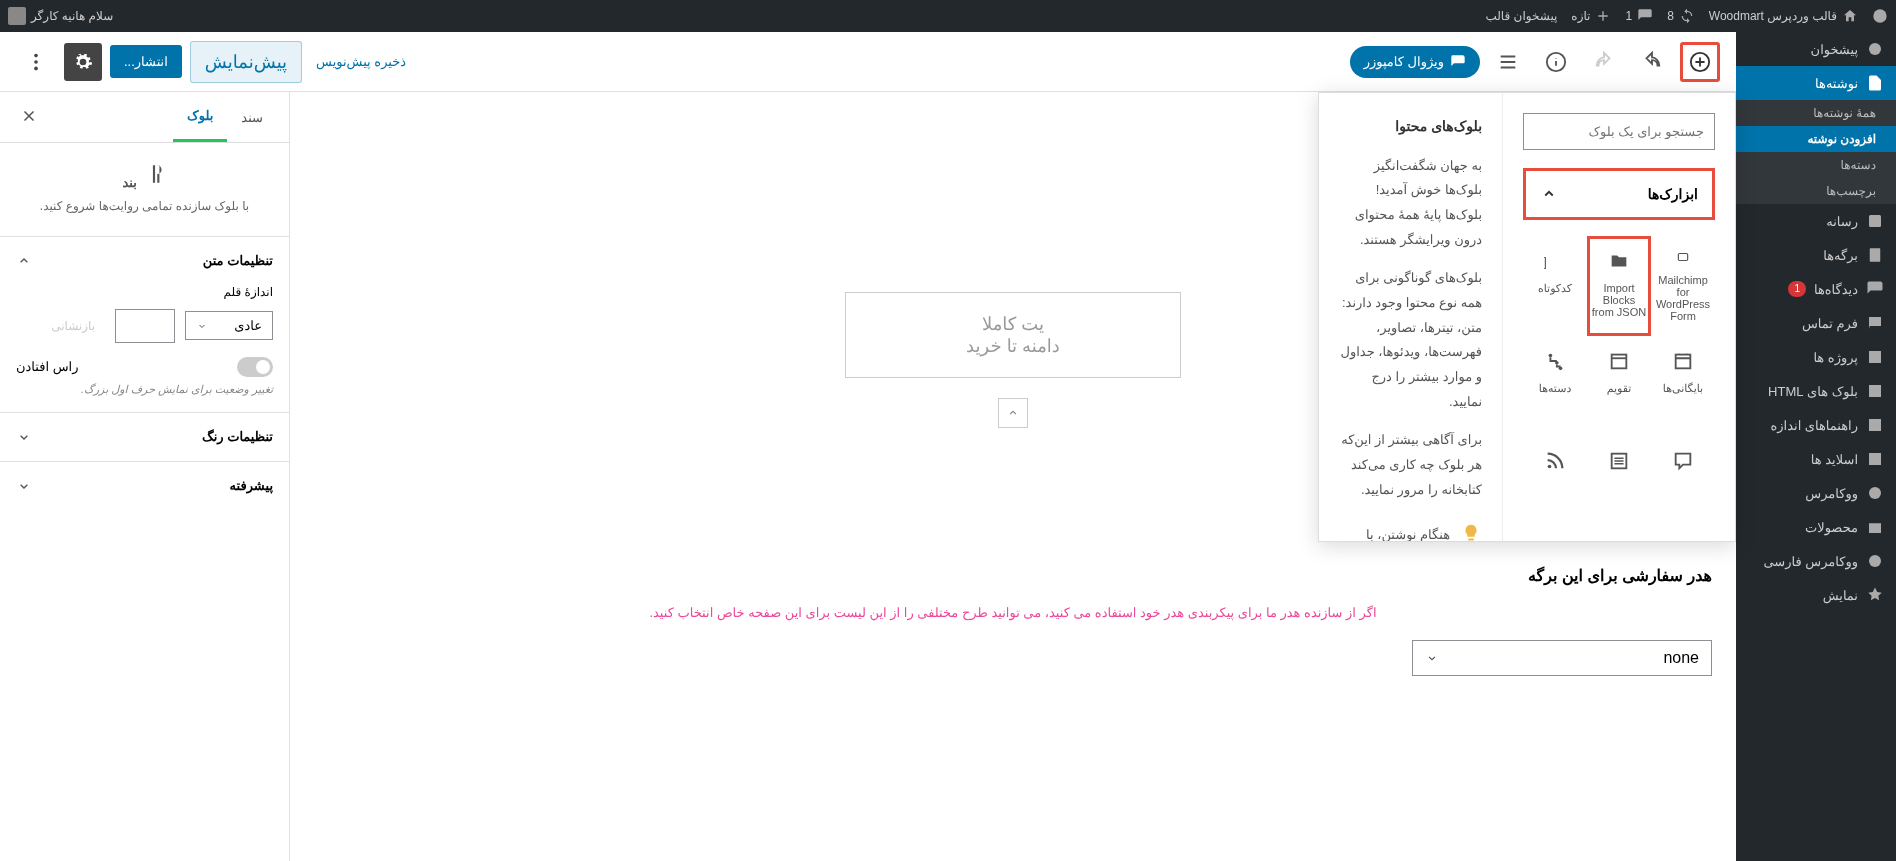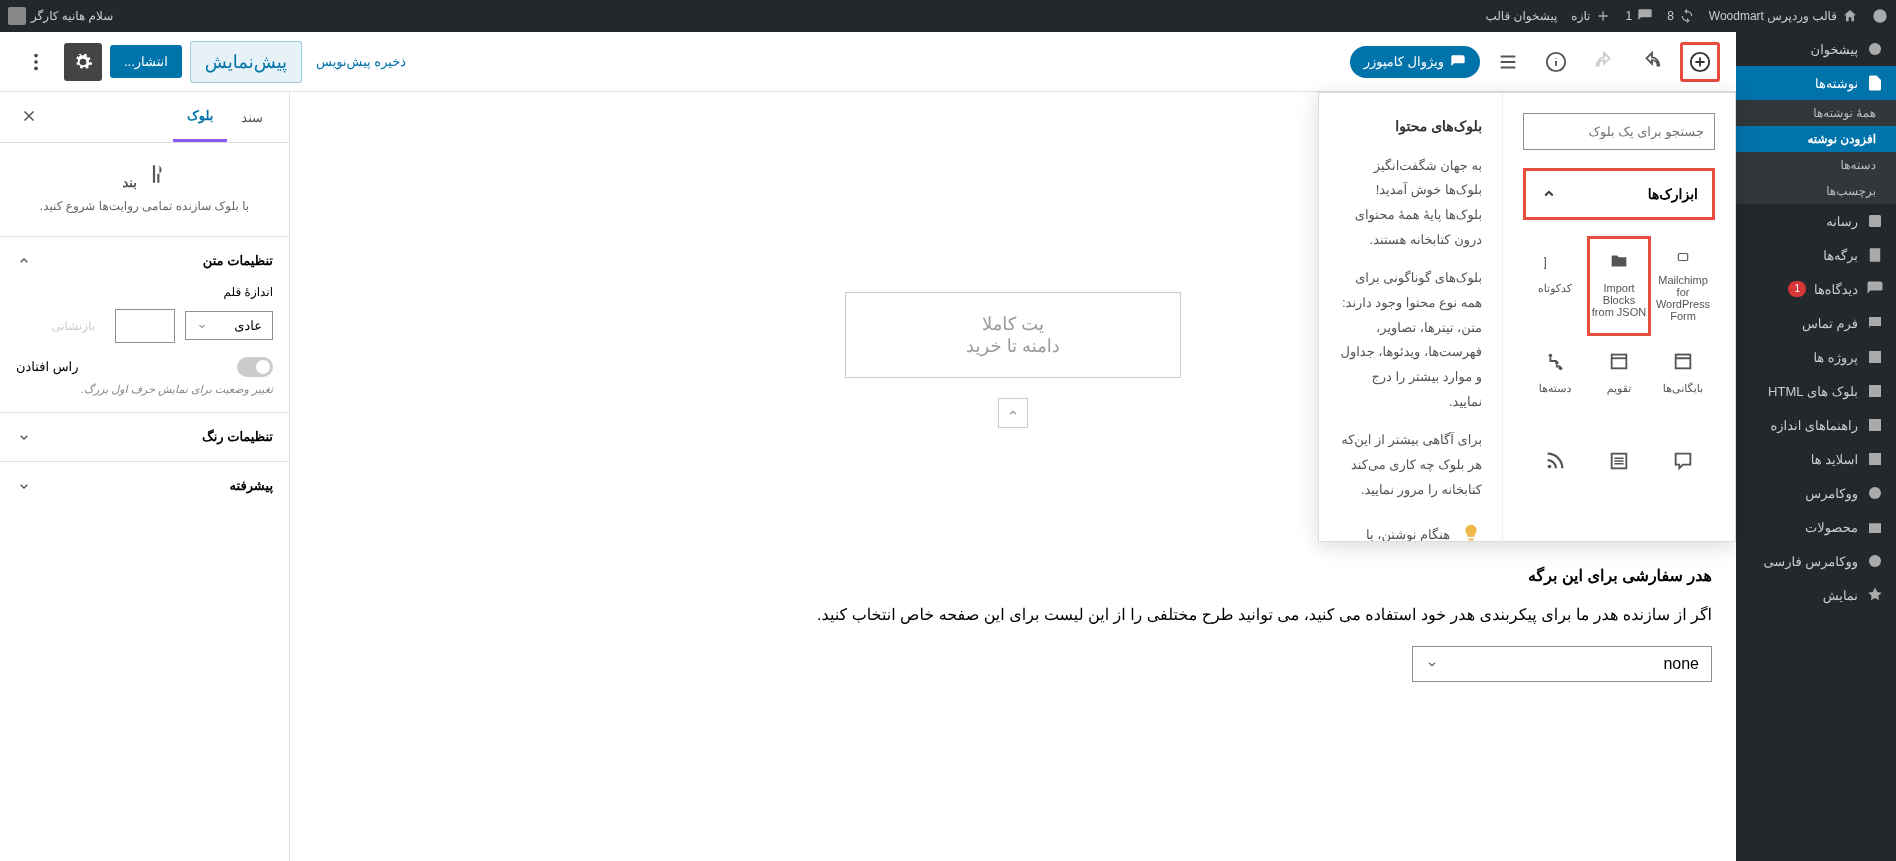--- a/index.html
+++ b/index.html
@@ -49,21 +49,21 @@
 
 
 .canvas { flex: 1; background: #fff; overflow-y: auto; position: relative; padding: 0 24px 40px; }
 .canvas::-webkit-scrollbar, .block-inserter::-webkit-scrollbar { width: 10px; }
 .canvas::-webkit-scrollbar-thumb, .block-inserter::-webkit-scrollbar-thumb { background: #ccc; border-radius: 5px; }
 .title-input { width: 336px; margin: 200px auto 20px; border: 1px solid #ccc; padding: 20px; text-align: center; color: #999; font-size: 18px; }
 .mini-toolbar { width: 30px; height: 30px; background: #fff; border: 1px solid #ccc; margin: 0 auto; display: flex; align-items: center; justify-content: center; cursor: pointer; }
 .header-settings { margin-top: 60px; text-align: right; }
 .header-settings h2 { font-size: 24px; font-weight: 600; margin-bottom: 50px; }
 .header-settings h3 { font-size: 16px; margin-bottom: 16px; }
-.header-settings p { font-size: 16px; color: #000000; line-height: 1.8; margin-bottom: 16px; }
+.header-settings p { font-size: 13px; color: #ec4899; line-height: 1.8; margin-bottom: 16px; text-align: center; }
 .select-box { width: 300px; border: 1px solid #8c8f94; padding: 8px 12px; display: flex; justify-content: space-between; align-items: center; background: #fff; cursor: pointer; }
 
 
 .block-inserter { position: absolute; top: 60px; right: 0; width: 418px; height: 450px; background: #fff; box-shadow: 0 4px 20px rgba(0,0,0,0.15); display: flex; overflow: hidden; z-index: 10; border: 1px solid #ddd; }
 .inserter-right { width: 56%; padding: 20px; border-left: 1px solid #eee; display: flex; flex-direction: column; }
 .search-box { border: 1px solid #8c8f94; padding: 10px; width: 100%; font-size: 13px; text-align: right; color: #888; }
 .section-header { margin-top: 18px; padding: 14px; border: 3px solid #e74c3c; display: flex; justify-content: space-between; align-items: center; font-size: 14px; font-weight: 600; cursor: pointer; }
 .block-grid { display: grid; grid-template-columns: repeat(3, 1fr); gap: 0; margin-top: 16px; overflow-y: auto; flex: 1; }
 .block-item { display: flex; flex-direction: column; align-items: center; justify-content: start; padding: 14px 4px; text-align: center; font-size: 11px; color: #555; cursor: pointer; min-height: 100px; }
 .block-item svg { width: 22px; height: 22px; fill: #555; margin-bottom: 10px; }
@@ -71,21 +71,21 @@
 .inserter-left { width: 44%; padding: 20px; font-size: 13px; color: #555; line-height: 1.9; text-align: right; overflow-y: auto; }
 .inserter-left h3 { font-size: 14px; font-weight: 600; margin-bottom: 14px; color: #333; }
 .inserter-left p { margin-bottom: 14px; }
 .tip { display: flex; gap: 10px; align-items: start; margin-top: 20px; }
 .tip svg { width: 22px; height: 22px; fill: #f0b849; flex-shrink: 0; }
 
 
 .settings-sidebar { width: 290px; background: #fff; border-right: 1px solid #e0e0e0; display: flex; flex-direction: column; font-size: 13px; direction: rtl; }
 .tabs { display: flex; border-bottom: 1px solid #ddd; padding: 0 12px; align-items: center; }
 .tab { padding: 16px 14px; color: #555; cursor: pointer; }
-.tab.active { color: #0073aa; font-weight: 600; border-bottom: 3px solid #8b5cf6; }
+.tab.active { color: #0073aa; font-weight: 600; border-bottom: 3px solid #22c55e; }
 .tab-close { margin-right: auto; cursor: pointer; padding: 8px; }
 .block-info { padding: 18px; text-align: center; color: #555; }
 .block-info svg { width: 26px; height: 26px; fill: #555; }
 .block-info .label { font-weight: 600; margin: 6px 0; display: inline-block; }
 .block-info p { font-size: 12px; line-height: 1.8; color: #666; }
 .panel { border-top: 1px solid #e0e0e0; }
 .panel-header { padding: 16px; display: flex; justify-content: space-between; align-items: center; font-weight: 600; cursor: pointer; }
 .panel-body { padding: 0 16px 16px; }
 .field-row { display: flex; gap: 10px; align-items: center; margin: 10px 0; }
 .field-label { font-size: 12px; margin-bottom: 6px; display: block; }
@@ -447,21 +447,21 @@
           <div class="block-item">
               <svg viewBox="0 0 24 24">
                 <circle cx="6" cy="18" r="2"></circle>
                 <path d="M4 11a9 9 0 019 9M4 4a16 16 0 0116 16" fill="none" stroke="#555" stroke-width="2.5"></path>
               </svg>
             </div>
         </div>
       </div>
       <div class="inserter-left">
         <h3>بلوک‌های محتوا</h3>
-        <p>به جهان شگفت‌انگیز بلوک‌ها خوش آمدید! بلوک‌ها پایۀ همۀ محتوای درون کتابخانه هستند.</p>
+        <p>به جهان شگفت‌انگیز بلوک‌ها خوش آمدید! بلوک‌ها پایۀ همۀ محتوای درون ویرایشگر هستند.</p>
         <p>بلوک‌های گوناگونی برای همه نوع محتوا وجود دارند: متن، تیترها، تصاویر، فهرست‌ها، ویدئوها، جداول و موارد بیشتر را درج نمایید.</p>
         <p>برای آگاهی بیشتر از این‌که هر بلوک چه کاری می‌کند کتابخانه را مرور نمایید.</p>
         <div class="tip">
           <svg viewBox="0 0 24 24">
               <path d="M12 2a6 6 0 00-4 10.5V15h8v-2.5A6 6 0 0012 2zm-3 15h6v2H9zm1 4h4v1h-4z"></path>
             </svg>
           <span>هنگام نوشتن، با فشردن "/" می‌توانید یک بلوک تازه درج نمایید.</span>
         </div>
       </div>
     </div>

